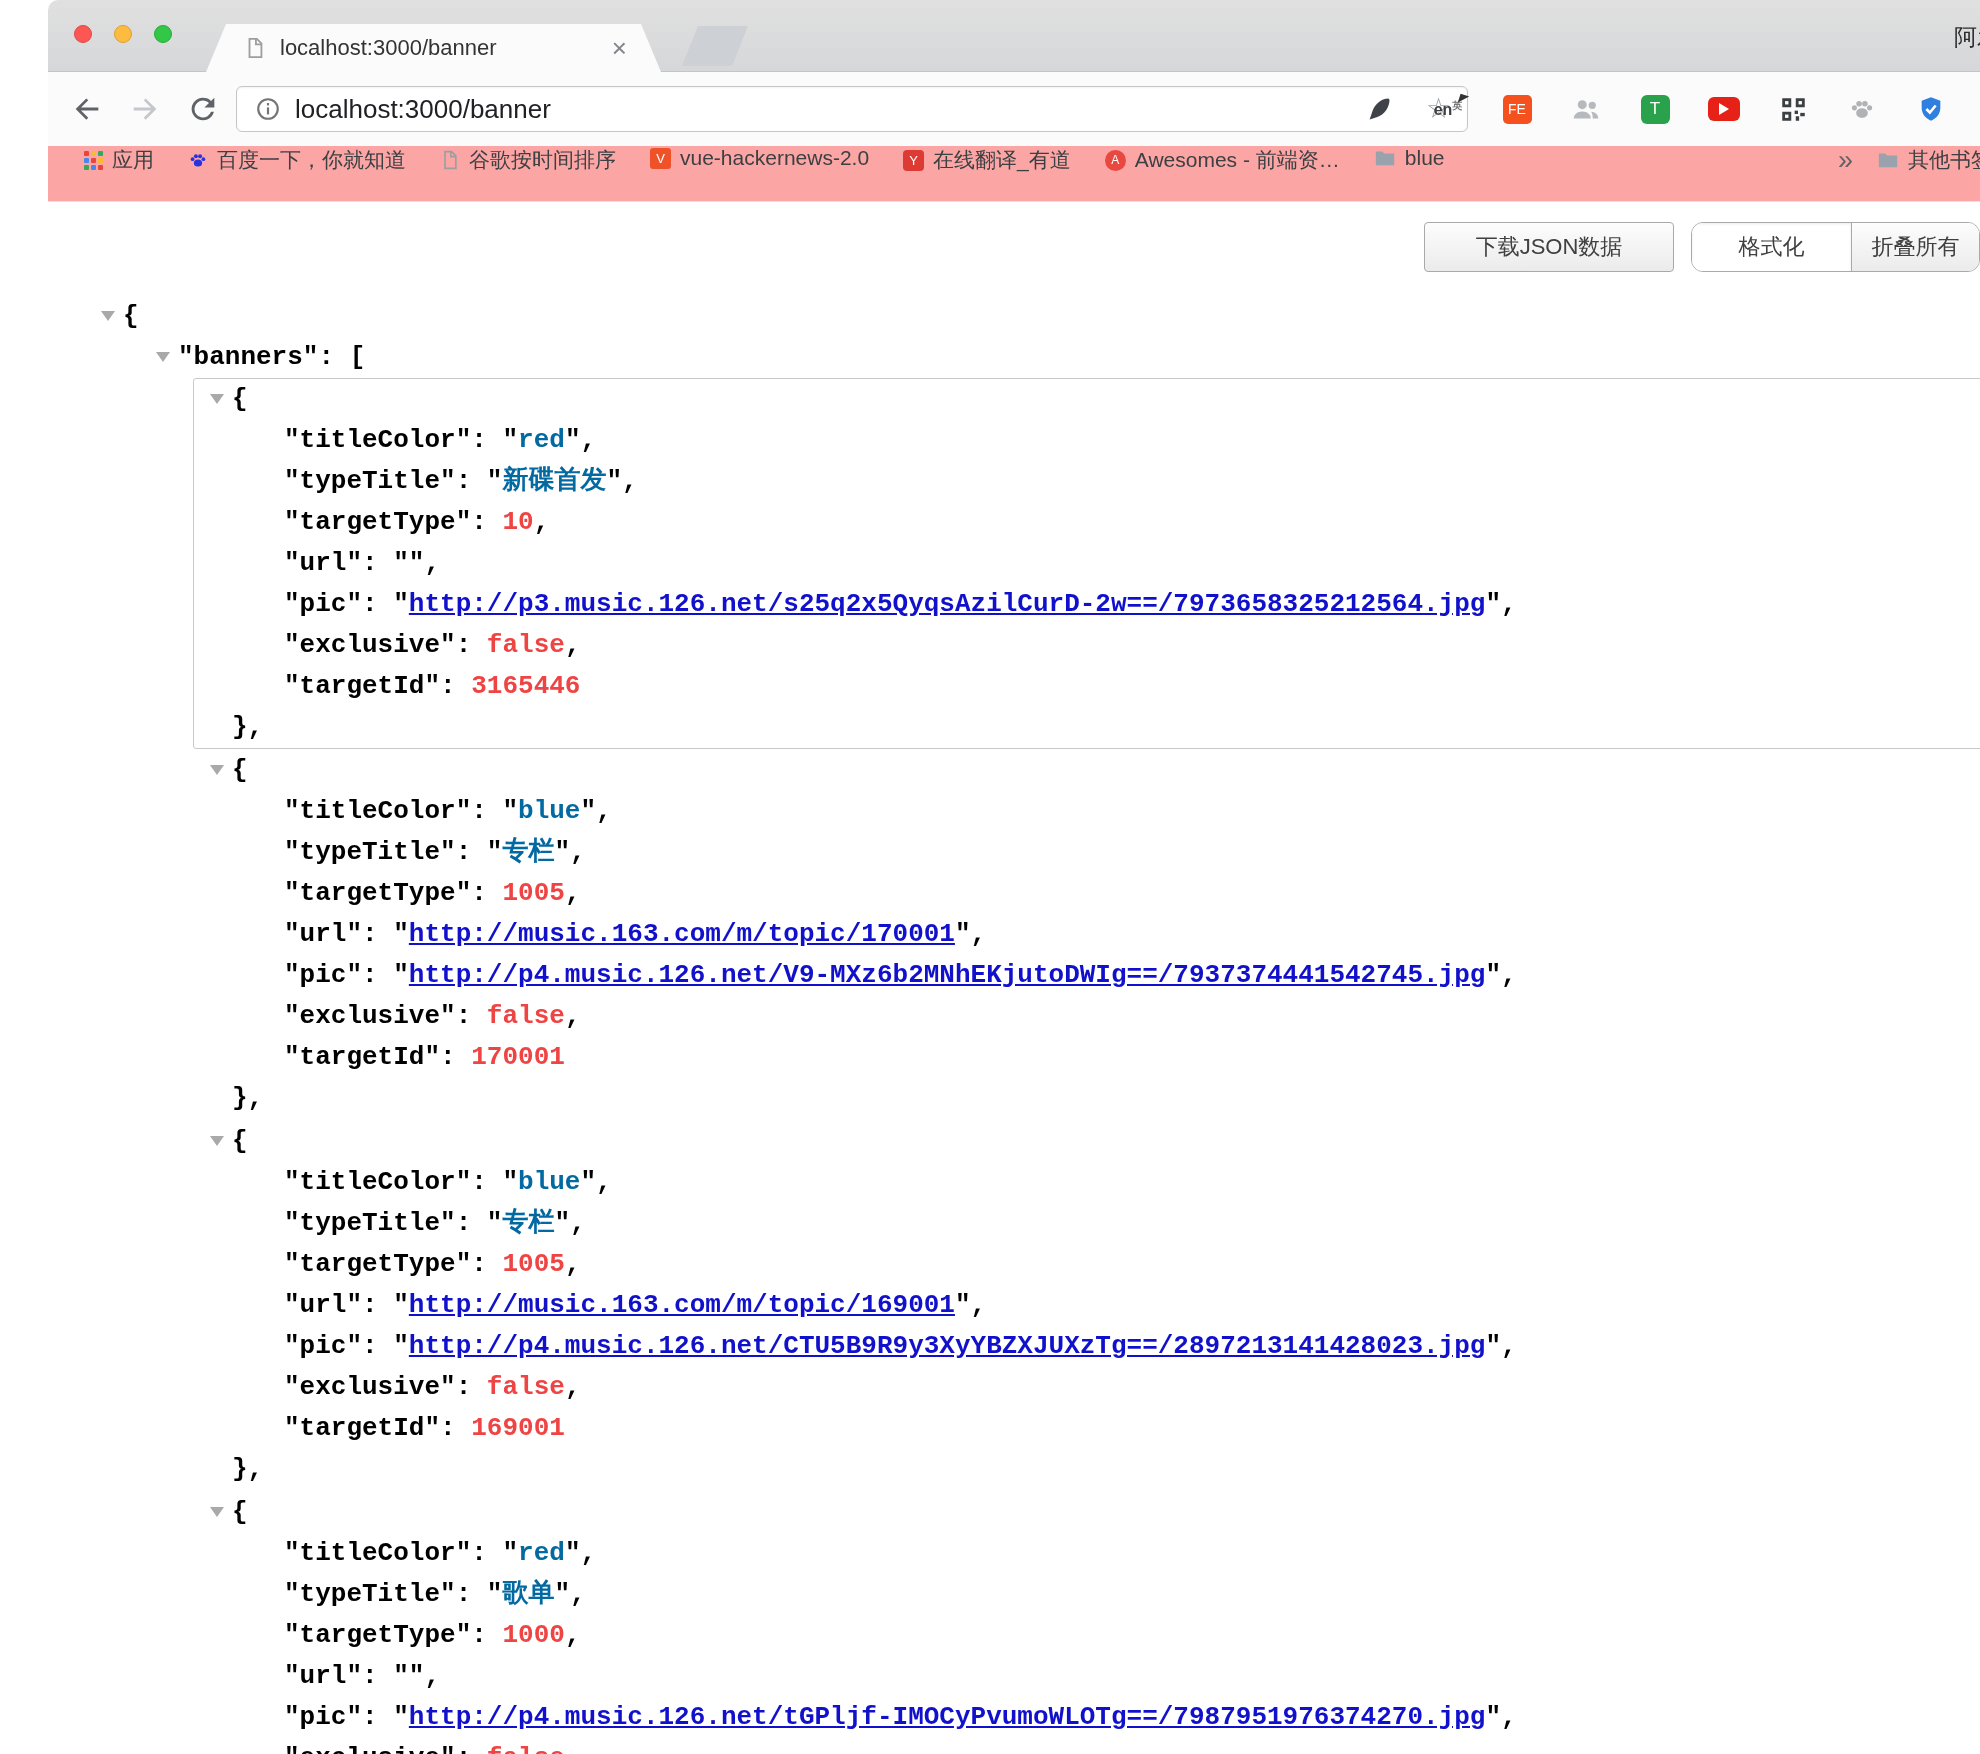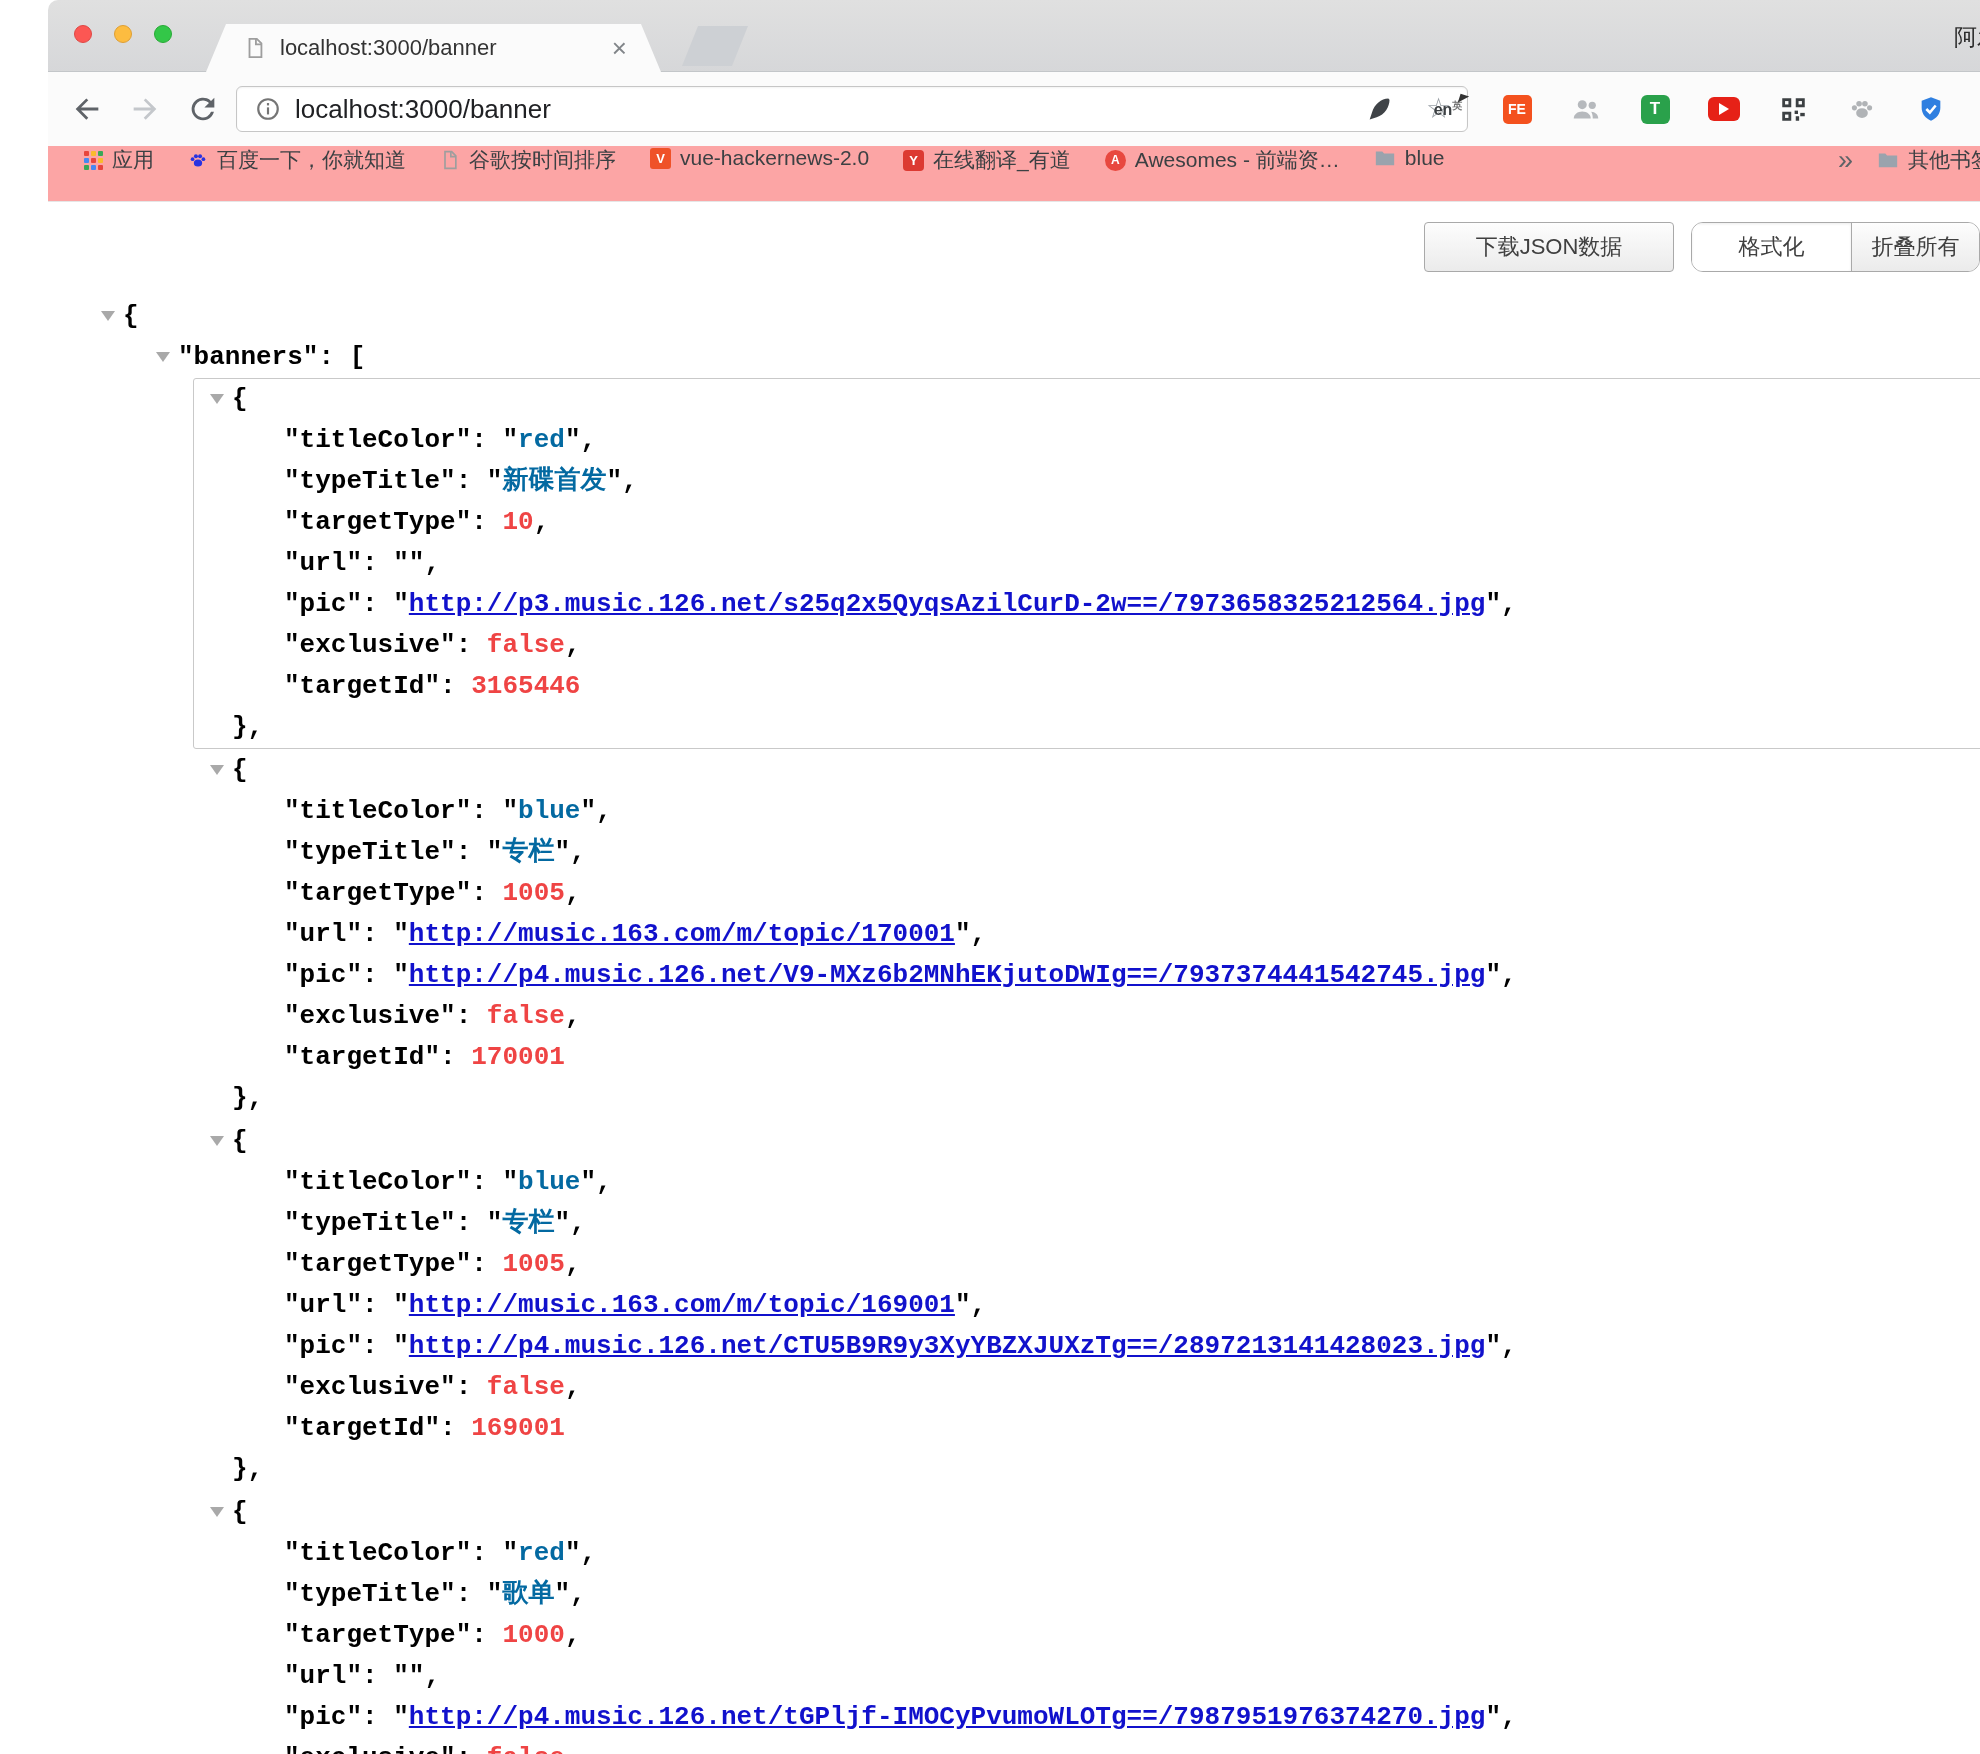--- a/index.html
+++ b/index.html
@@ -26,21 +26,21 @@
   .navbar { position:relative; height:74px; background:#fbfbfb; }
   .nav-icon { position:absolute; top:20px; width:34px; height:34px; }
   .omnibox { position:absolute; left:188px; top:14px; width:1232px; height:46px; background:#fff;
              border:1px solid #c6c6c6; border-radius:6px; display:flex; align-items:center;
              box-shadow:inset 0 1px 2px rgba(0,0,0,.05); }
   .omni-info { margin-left:18px; width:26px; height:26px; flex:0 0 auto; }
   .omni-text { margin-left:14px; font-size:26px; color:#202124; white-space:nowrap; overflow:hidden; flex:1; }
   .omni-star { margin-right:16px; font-size:28px; color:#9aa0a6; line-height:1; }
   .nav-right { position:absolute; right:12px; top:0; height:74px; display:flex; align-items:center; gap:37px; }
   .ext { width:32px; height:32px; display:flex; align-items:center; justify-content:center; position:relative; }
-  .tile { display:flex; align-items:center; justify-content:center; color:#fff; font-weight:bold; }
+  .tile { display:flex; align-items:center; justify-content:center; color:#fff; font-weight:normal; }
   .tile-fe { width:29px; height:29px; border-radius:5px; background:#f4511e; font-size:14px; }
   .tile-green { width:29px; height:29px; border-radius:6px; background:#2aa14b; font-size:17px; }
   .tile-yt { width:33px; height:24px; border-radius:6px; background:#e62117; }
   .yt-play { width:0; height:0; border-left:10px solid #fff; border-top:6px solid transparent; border-bottom:6px solid transparent; }
   .dict { font-size:16px; font-weight:bold; color:#3c4043; position:relative; }
   .dict sup { font-size:10px; color:#777; }
   .dict-pen { position:absolute; right:-6px; top:-4px; width:0; height:0; border-left:9px solid #333; border-bottom:9px solid transparent; transform:rotate(18deg); }
 
   
   .bookmarks { position:relative; height:56px; background:#fca5a5; border-bottom:1px solid #e6e6e6;

